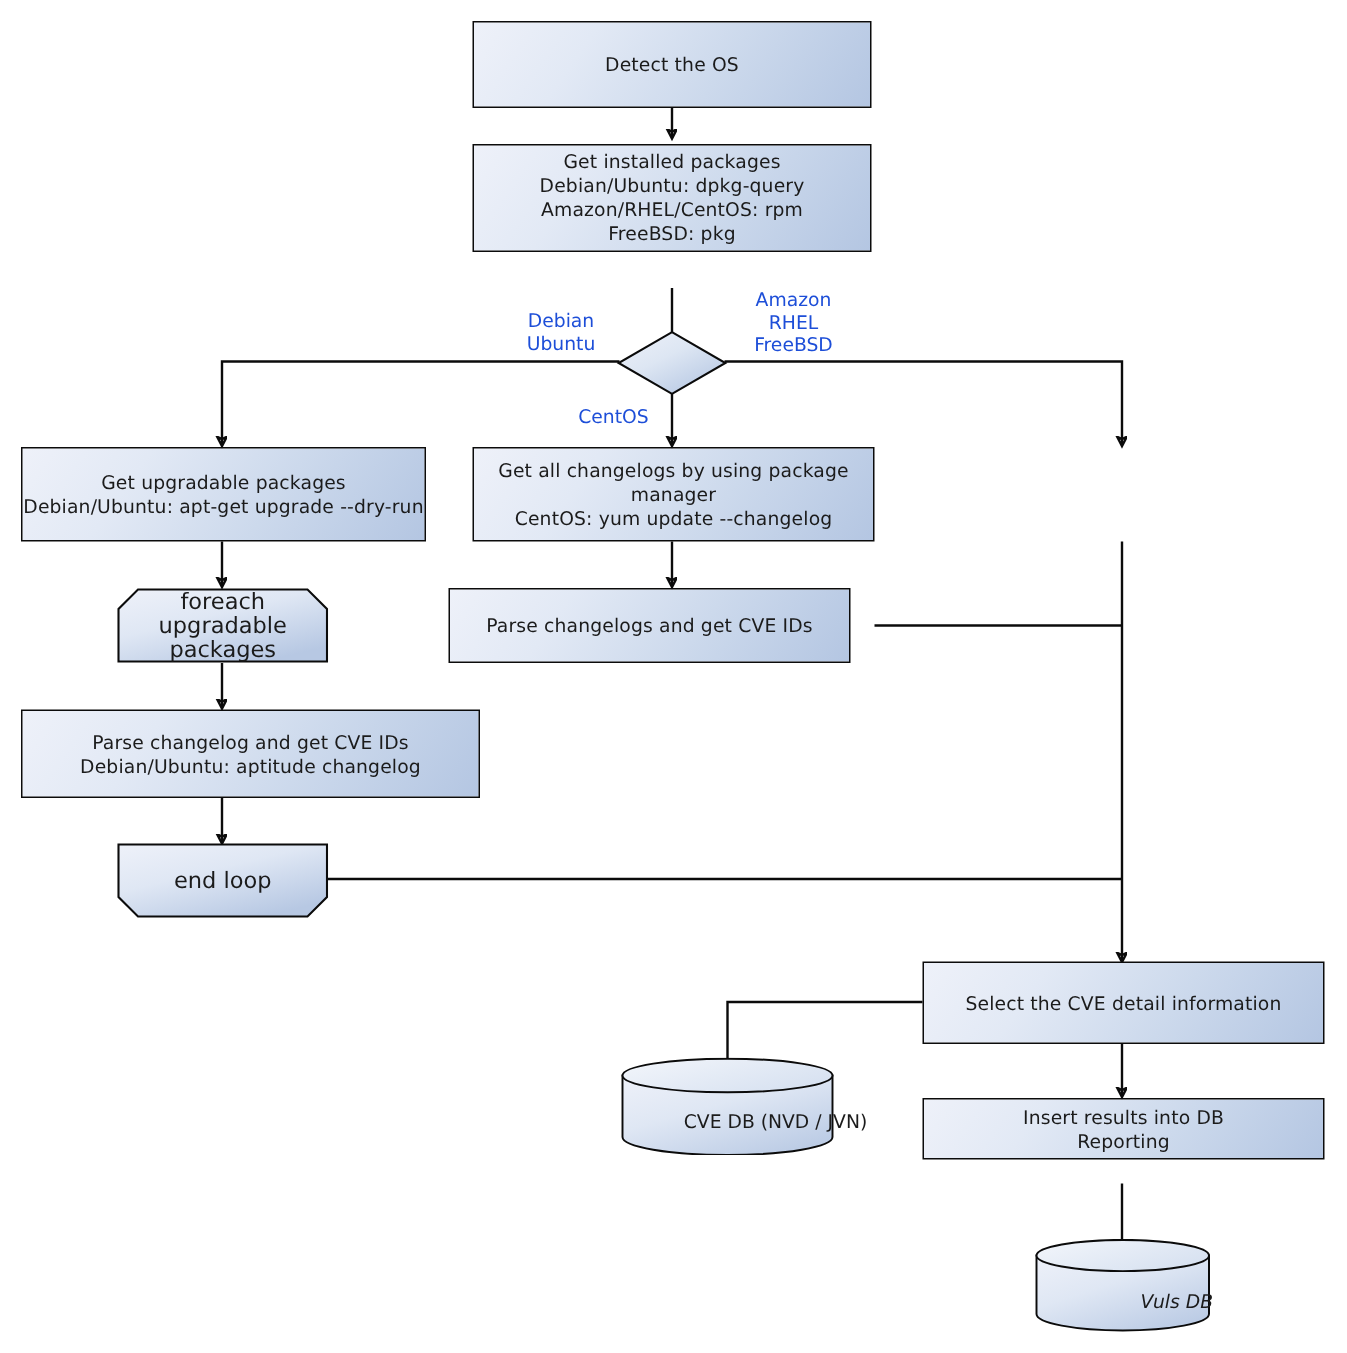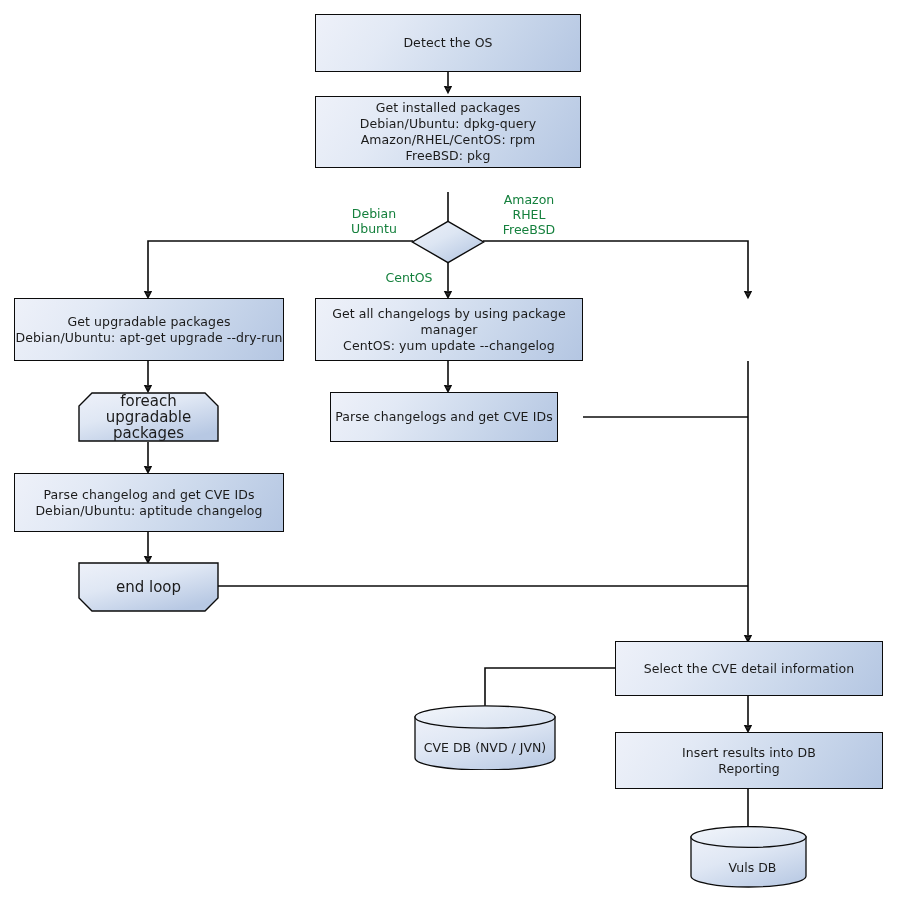--- a/index.html
+++ b/index.html
@@ -65,27 +65,28 @@
   .cyl-label {
     position: absolute;
     top: 0; left: 0;
     width: 100%; height: 100%;
     display: flex;
     align-items: center;
     justify-content: center;
     text-align: center;
     font-size: 12.5px;
     color: #1b1b1b;
+    padding-left: 32px;
   }
   
   .edge-label {
     position: absolute;
     font-size: 12.5px;
     line-height: 15px;
-    color: #15803d;
+    color: #1d4ed8;
     white-space: pre-line;
     z-index: 4;
     background: transparent;
   }
   .edge-label.ctr { text-align: center; }
   .edge-label.rgt { text-align: center; }
   
   #edges {
     position: absolute;
     top: 0; left: 0;
@@ -195,48 +196,48 @@
           <stop offset="45%" stop-color="#dfe7f4"></stop>
           <stop offset="100%" stop-color="#b7c8e3"></stop>
         </linearGradient>
       </defs>
       <path d="M14,1 L127,1 L140,14 L140,49 L1,49 L1,14 Z" fill="url(#gl1)" stroke="#0b0b0b" stroke-width="1.4" stroke-linejoin="miter"></path>
     </svg>
     <div class="loop-label">foreach
 upgradable  packages</div>
   </div>
 
-  <div class="node proc" style="left:14px; top:473px; width:270px; height:59px;">
+  <div class="node proc" style="left:14px; top:473px; width:306px; height:59px;">
     <span>Parse changelog and get  CVE IDs
 Debian/Ubuntu: aptitude changelog</span>
   </div>
 
   <div class="loop-wrap" style="left:78px; top:562px; width:141px; height:50px;">
     <svg width="141" height="50" viewBox="0 0 141 50" xmlns="http://www.w3.org/2000/svg">
       <defs>
         <linearGradient id="gl2" x1="0" y1="0" x2="0.7" y2="1">
           <stop offset="0%" stop-color="#eef1f9"></stop>
           <stop offset="45%" stop-color="#dfe7f4"></stop>
           <stop offset="100%" stop-color="#b7c8e3"></stop>
         </linearGradient>
       </defs>
       <path d="M1,1 L140,1 L140,36 L127,49 L14,49 L1,36 Z" fill="url(#gl2)" stroke="#0b0b0b" stroke-width="1.4" stroke-linejoin="miter"></path>
     </svg>
     <div class="loop-label">end loop</div>
   </div>
 
-  <div class="node proc" style="left:330px; top:392px; width:228px; height:50px;">
+  <div class="node proc" style="left:299px; top:392px; width:268px; height:50px;">
     <span>Parse changelogs and get CVE IDs</span>
   </div>
 
   <div class="node proc" style="left:615px; top:641px; width:268px; height:55px;">
     <span>Select the CVE detail information</span>
   </div>
 
-  <div class="node proc" style="left:615px; top:732px; width:268px; height:57px;">
+  <div class="node proc" style="left:615px; top:732px; width:268px; height:41px;">
     <span>Insert results into DB
 Reporting</span>
   </div>
 
   <div class="cyl-wrap" style="left:414px; top:705px; width:142px; height:65px;">
     <svg width="142" height="65" viewBox="0 0 142 65" xmlns="http://www.w3.org/2000/svg">
       <defs>
         <linearGradient id="gcy1" x1="0" y1="0" x2="0.75" y2="1">
           <stop offset="0%" stop-color="#eef1f9"></stop>
           <stop offset="45%" stop-color="#dfe7f4"></stop>
@@ -246,21 +247,21 @@
           <stop offset="0%" stop-color="#f3f6fb"></stop>
           <stop offset="100%" stop-color="#d8e2f1"></stop>
         </linearGradient>
       </defs>
       <path d="M1,12 L1,53 A70,12 0 0 0 141,53 L141,12 Z" fill="url(#gcy1)" stroke="#0b0b0b" stroke-width="1.3"></path>
       <ellipse cx="71" cy="12" rx="70" ry="11.2" fill="url(#gcy1top)" stroke="#0b0b0b" stroke-width="1.3"></ellipse>
     </svg>
     <div class="cyl-label" style="padding-top:10px;">CVE DB (NVD / JVN)</div>
   </div>
 
-  <div class="cyl-wrap" style="left:690px; top:826px; width:125px; height:62px;">
+  <div class="cyl-wrap" style="left:690px; top:826px; width:125px; height:62px;font-style:italic;">
     <svg width="117" height="62" viewBox="0 0 117 62" xmlns="http://www.w3.org/2000/svg">
       <defs>
         <linearGradient id="gcy2" x1="0" y1="0" x2="0.75" y2="1">
           <stop offset="0%" stop-color="#eef1f9"></stop>
           <stop offset="45%" stop-color="#dfe7f4"></stop>
           <stop offset="100%" stop-color="#bccce5"></stop>
         </linearGradient>
         <linearGradient id="gcy2top" x1="0" y1="0" x2="1" y2="0.6">
           <stop offset="0%" stop-color="#f3f6fb"></stop>
           <stop offset="100%" stop-color="#d8e2f1"></stop>

